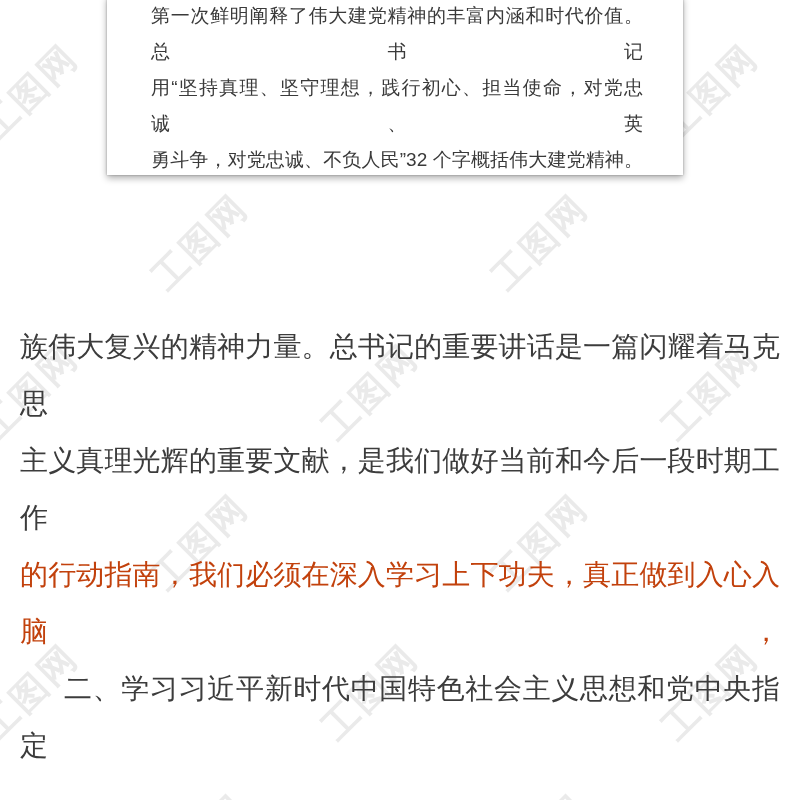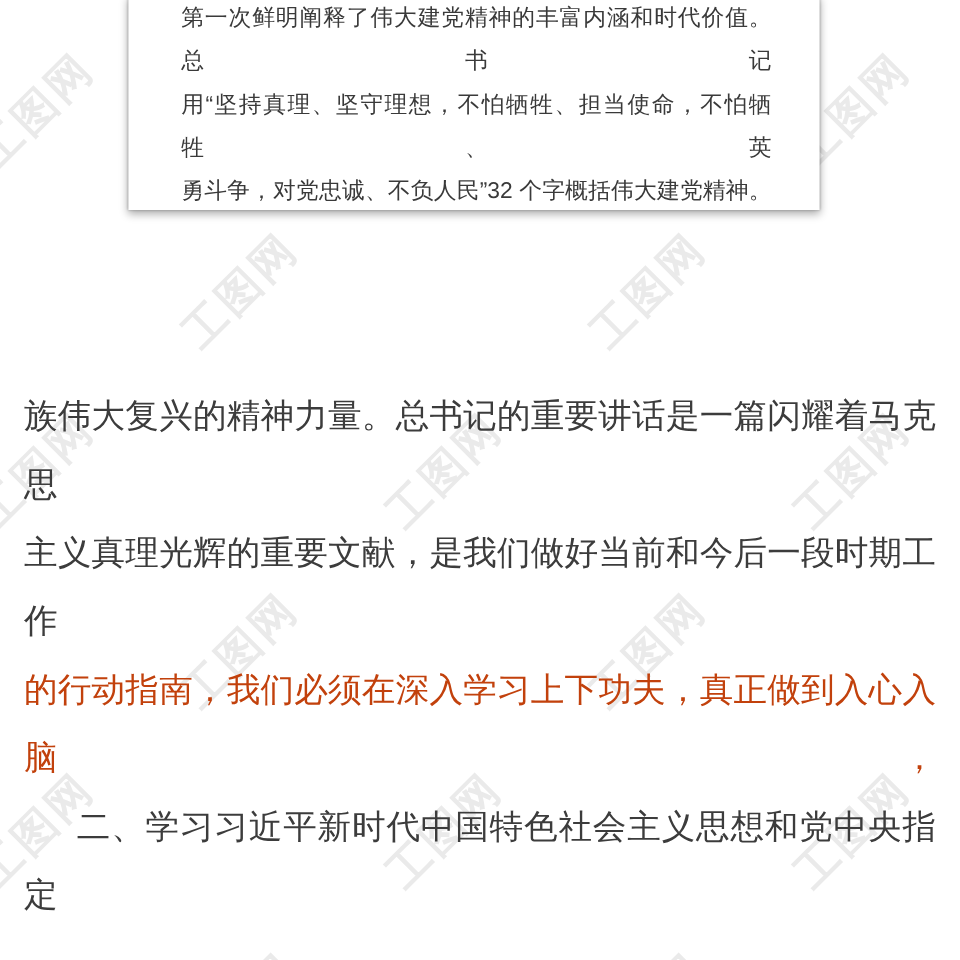--- a/index.html
+++ b/index.html
@@ -84,21 +84,21 @@
       <div class="wm" style="color: rgb(234, 234, 234); left: -28px; top: 668px;">工图网</div>
       <div class="wm" style="color: rgb(234, 234, 234); left: 312px; top: 668px;">工图网</div>
       <div class="wm" style="color: rgb(234, 234, 234); left: 652px; top: 668px;">工图网</div>
       <div class="wm" style="color: rgb(234, 234, 234); left: 142px; top: 818px;">工图网</div>
       <div class="wm" style="color: rgb(234, 234, 234); left: 482px; top: 818px;">工图网</div>
     </div>
 
   <div class="page-box">
     <div id="box-lines">
         <div class="box-line">第一次鲜明阐释了伟大建党精神的丰富内涵和时代价值。总书记</div>
-        <div class="box-line">用“坚持真理、坚守理想，不怕牺牲、担当使命，不怕牺牲、英</div>
+        <div class="box-line">用“坚持真理、坚守理想，践行初心、担当使命，对党忠诚、英</div>
         <div class="box-line">勇斗争，对党忠诚、不负人民”32 个字概括伟大建党精神。这</div>
       </div>
   </div>
 
   <div class="main-text" id="main-lines">
       <div class="doc-line" style="color: rgb(60, 60, 60);">族伟大复兴的精神力量。总书记的重要讲话是一篇闪耀着马克思</div>
       <div class="doc-line" style="color: rgb(60, 60, 60);">主义真理光辉的重要文献，是我们做好当前和今后一段时期工作</div>
       <div class="doc-line" style="color: #c2410c;">的行动指南，我们必须在深入学习上下功夫，真正做到入心入脑，</div>
       <div class="doc-line indent" style="color: rgb(60, 60, 60);">二、学习习近平新时代中国特色社会主义思想和党中央指定</div>
     </div>

